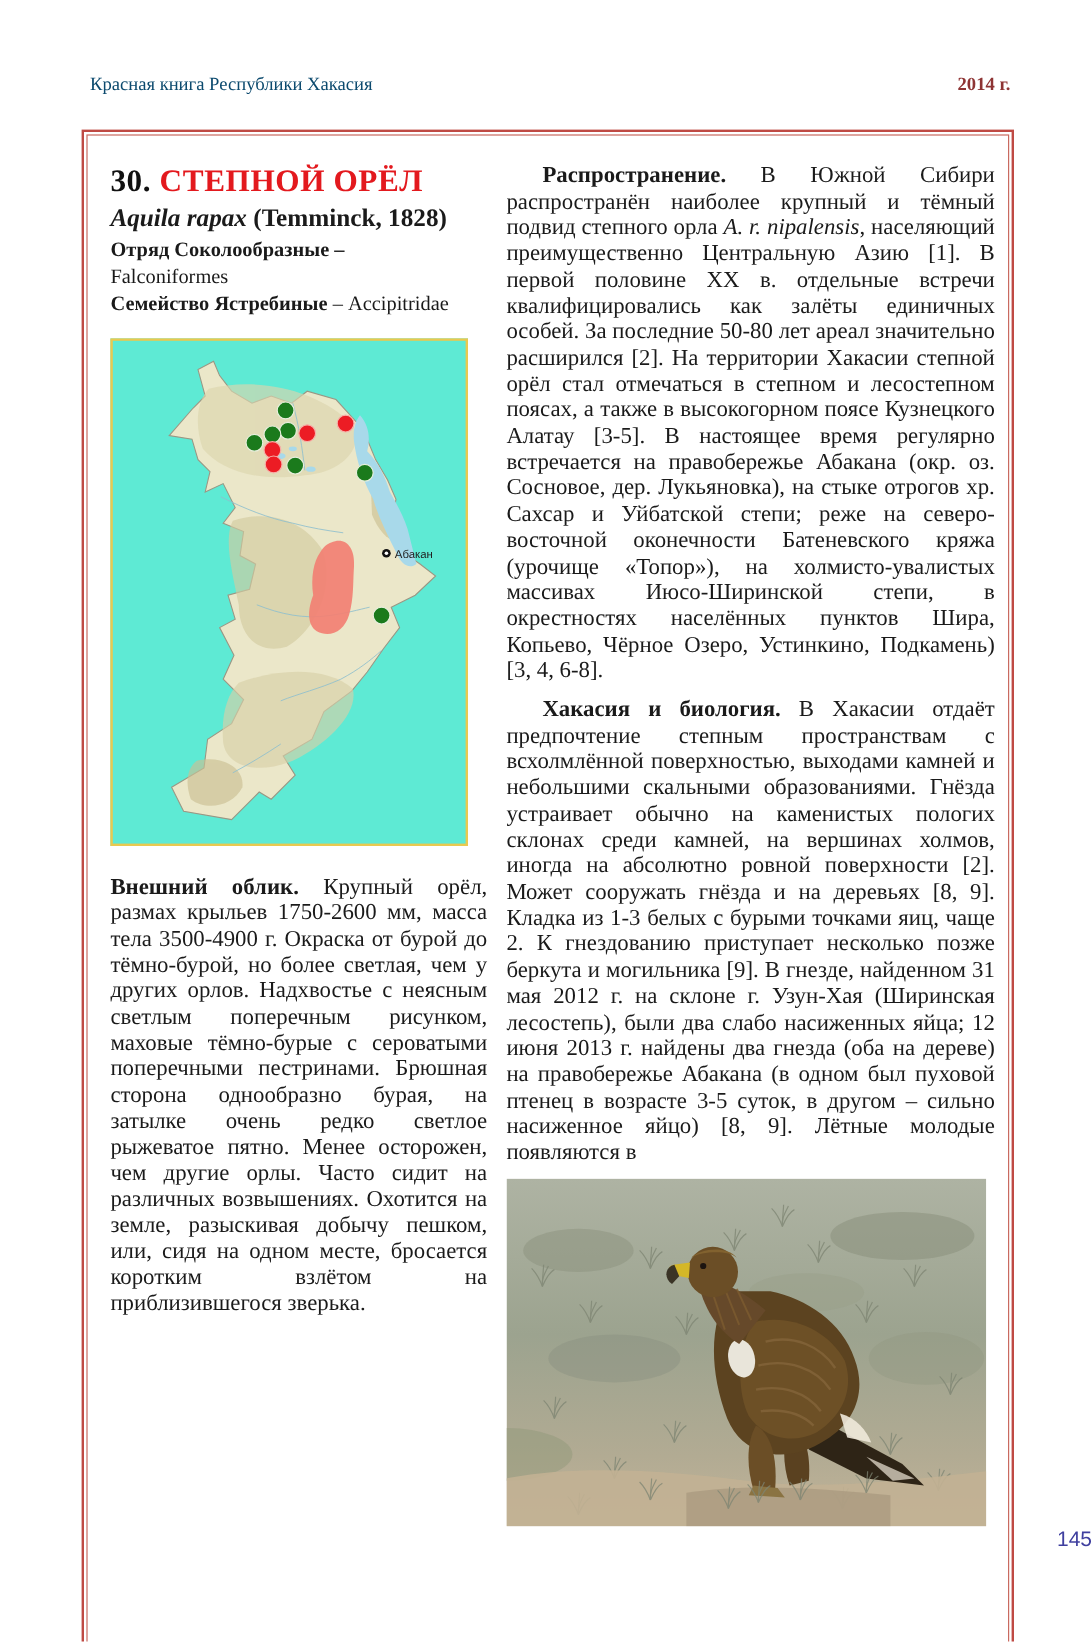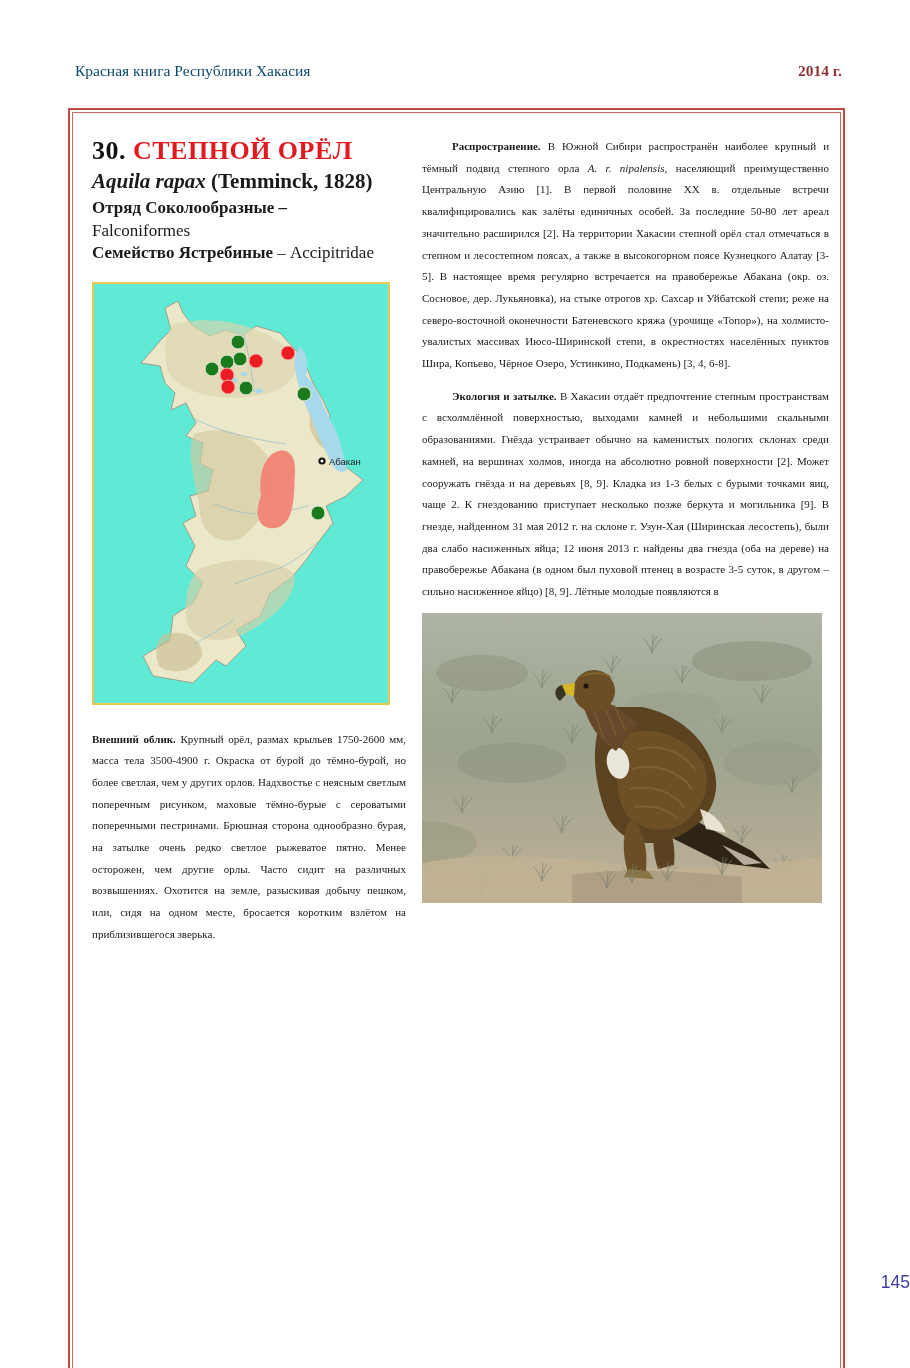--- a/index.html
+++ b/index.html
@@ -20,21 +20,21 @@
     position:absolute;inset:2px;border:1px solid #c96a60;
   }
   .col-left{position:absolute;left:22px;top:26px;width:314px;}
   .col-right{position:absolute;left:352px;top:26px;width:407px;}
   h1.species-heading{margin:0;font-size:26px;line-height:30px;font-weight:bold;letter-spacing:.5px;}
   h1 .num{color:#111;}
   h1 .red-title{color:#e3191e;}
   .latin-line{font-size:21px;font-weight:bold;line-height:27px;margin-top:2px;}
   .taxon-block{font-size:17px;line-height:22.5px;margin-top:2px;}
   .category-para{margin:22px 0 0 0;font-size:16.5px;line-height:21.8px;text-align:left;}
-  .para{margin:0;font-size:11px;line-height:21.7px;text-align:justify;}
+  .para{margin:0;font-size:19px;line-height:21.7px;text-align:justify;}
   .para.indent{text-indent:30px;}
   .para + .para{margin-top:11px;}
   .left-para{margin-top:24px;}
   
   .map-box{
     margin-top:17px;width:294px;height:419px;border:2px solid #e9c94f;
     background:#5eead4;box-sizing:content-box;
   }
   .map-box svg{display:block;}
   .dot-green{fill:#1b7a1c;stroke:#e7efdd;stroke-width:1;}
@@ -135,21 +135,21 @@
 
       <p class="para left-para"><b>Внешний облик.</b>
         <span>Крупный орёл, размах крыльев 1750-2600 мм, масса тела 3500-4900 г. Окраска от бурой до тёмно-бурой, но более светлая, чем у других орлов. Надхвостье с неясным светлым поперечным рисунком, маховые тёмно-бурые с сероватыми поперечными пестринами. Брюшная сторона однообразно бурая, на затылке очень редко светлое рыжеватое пятно. Менее осторожен, чем другие орлы. Часто сидит на различных возвышениях. Охотится на земле, разыскивая добычу пешком, или, сидя на одном месте, бросается коротким взлётом на приблизившегося зверька.</span></p>
     </div>
 
     <div class="col-right">
 
       <p class="para indent"><b>Распространение.</b>
         <span>В Южной Сибири распространён наиболее крупный и тёмный подвид степного орла </span><i>A. r. nipalensis</i><span>, населяющий преимущественно Центральную Азию [1]. В первой половине XX в. отдельные встречи квалифицировались как залёты единичных особей. За последние 50-80 лет ареал значительно расширился [2]. На территории Хакасии степной орёл стал отмечаться в степном и лесостепном поясах, а также в высокогорном поясе Кузнецкого Алатау [3-5]. В настоящее время регулярно встречается на правобережье Абакана (окр. оз. Сосновое, дер. Лукьяновка), на стыке отрогов хр. Сахсар и Уйбатской степи; реже на северо-восточной оконечности Батеневского кряжа (урочище «Топор»), на холмисто-увалистых массивах Июсо-Ширинской степи, в окрестностях населённых пунктов Шира, Копьево, Чёрное Озеро, Устинкино, Подкамень) [3, 4, 6-8].</span></p>
 
-      <p class="para indent"><b>Экология и затылке.</b>
+      <p class="para indent"><b>Хакасия и биология.</b>
         <span>В Хакасии отдаёт предпочтение степным пространствам с всхолмлённой поверхностью, выходами камней и небольшими скальными образованиями. Гнёзда устраивает обычно на каменистых пологих склонах среди камней, на вершинах холмов, иногда на абсолютно ровной поверхности [2]. Может сооружать гнёзда и на деревьях [8, 9]. Кладка из 1-3 белых с бурыми точками яиц, чаще 2. К гнездованию приступает несколько позже беркута и могильника [9]. В гнезде, найденном 31 мая 2012 г. на склоне г. Узун-Хая (Ширинская лесостепь), были два слабо насиженных яйца; 12 июня 2013 г. найдены два гнезда (оба на дереве) на правобережье Абакана (в одном был пуховой птенец в возрасте 3-5 суток, в другом – сильно насиженное яйцо) [8, 9]. Лётные молодые появляются в</span></p>
 
       <div class="photo">
         <svg width="400" height="290" viewBox="0 0 400 290">
           <defs>
             <linearGradient id="steppeBg" x1="0" y1="0" x2="0" y2="1">
               <stop offset="0" stop-color="#aeb3a3"></stop>
               <stop offset="0.45" stop-color="#9ca38f"></stop>
               <stop offset="0.8" stop-color="#b2ab93"></stop>
               <stop offset="1" stop-color="#c2b499"></stop>

